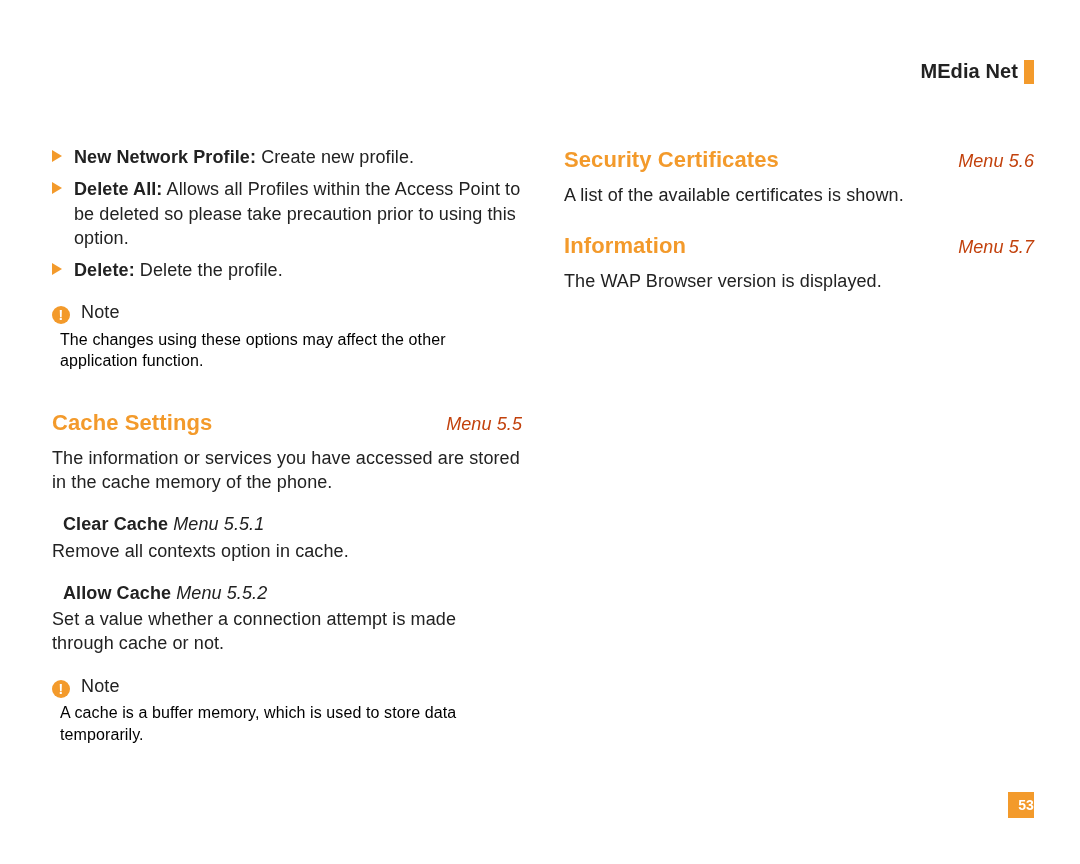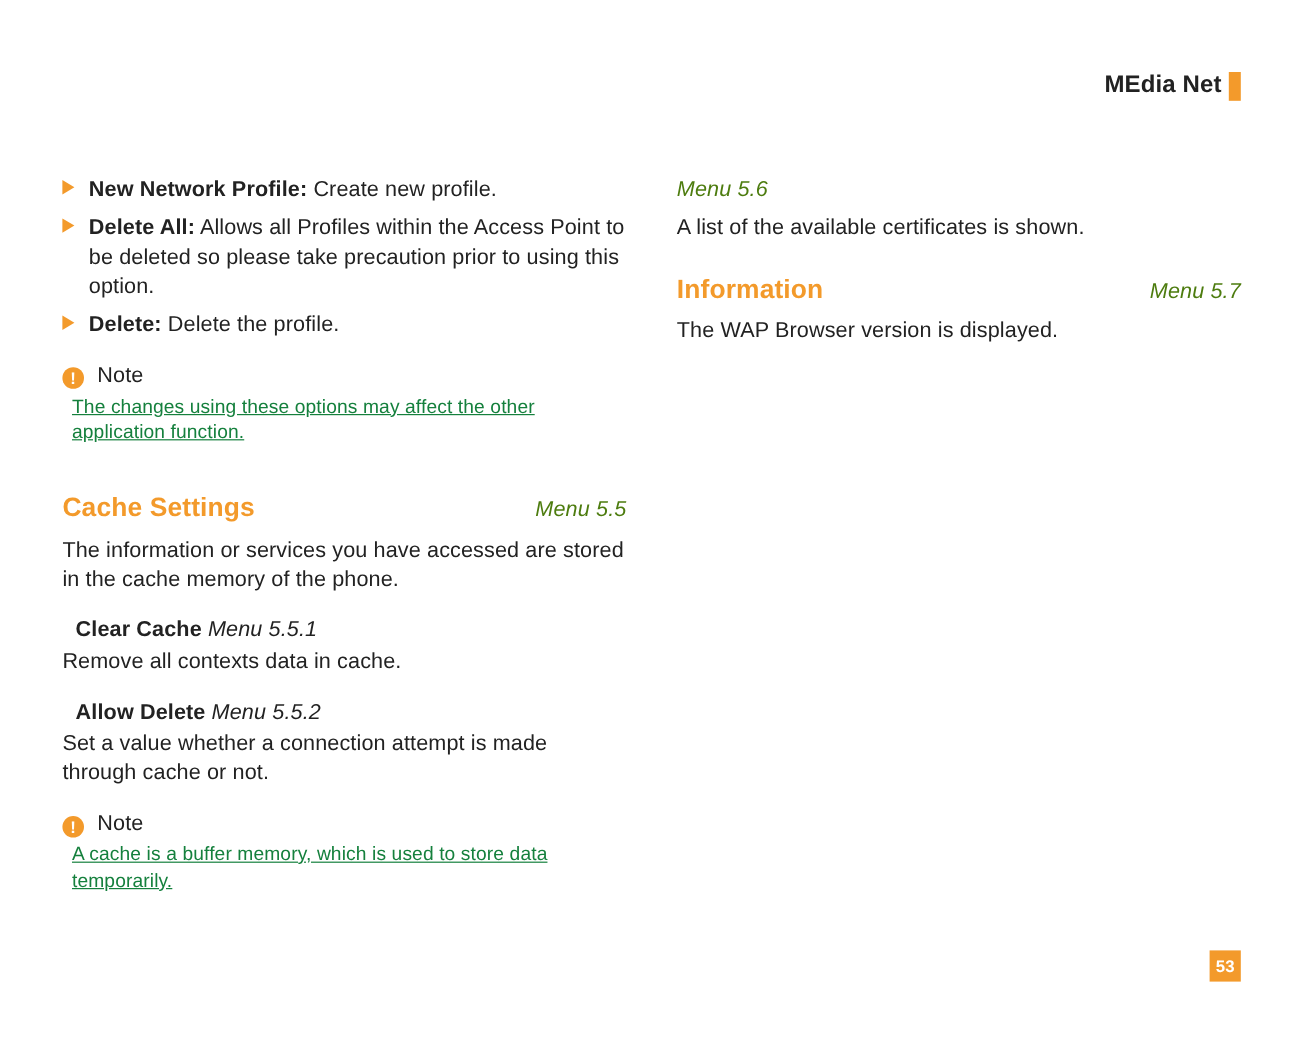--- a/index.html
+++ b/index.html
@@ -88,38 +88,37 @@
     vertical-align: -2px;
     margin-right: 6px;
   }
   .note-title {
     font-weight: 400;
     font-size: 18px;
   }
   .note-text {
     font-size: 16px;
     margin: 4px 0 0 8px;
-    color: #15803d;
-    text-decoration: underline;
+    color: #000000;
   }
   .section-heading {
     display: flex;
     justify-content: space-between;
     align-items: baseline;
     margin-top: 36px;
     margin-bottom: 8px;
   }
   .section-heading.first-right { margin-top: 0; }
   .heading-title {
     color: #f39a2b;
     font-weight: 700;
     font-size: 22px;
   }
   .heading-ref {
-    color: #4d7c0f;
+    color: #c2410c;
     font-style: italic;
     font-size: 18px;
   }
   .subhead {
     font-weight: 700;
     font-size: 18px;
     margin-top: 18px;
     margin-bottom: 2px;
     margin-left: 11px;
   }
@@ -133,21 +132,21 @@
   .pagenum {
     position: absolute;
     right: 46px;
     bottom: 46px;
     width: 26px;
     height: 26px;
     background: #f39a2b;
     color: #fff;
     font-weight: 700;
     font-size: 14px;
-    text-align: center;
+    text-align: right;
     line-height: 26px;
   }
 </style>
 </head>
 <body>
 
 <div class="page">
 
   <div class="header">
     <span class="header-title">MEdia Net</span>
@@ -182,39 +181,40 @@
       <div class="section-heading">
         <span class="heading-title">Cache Settings</span>
         <span class="heading-ref">Menu 5.5</span>
       </div>
       <div class="body-text">The information or services you have accessed are stored in the cache memory of the phone.</div>
 
       <div class="subhead">
         <span>Clear Cache</span>
         <span class="subref">Menu 5.5.1</span>
       </div>
-      <div class="body-text">Remove all contexts data in cache.</div>
+      <div class="body-text">Remove all contexts option in cache.</div>
 
       <div class="subhead">
-        <span>Allow Delete</span>
+        <span>Allow Cache</span>
         <span class="subref">Menu 5.5.2</span>
       </div>
       <div class="body-text">Set a value whether a connection attempt is made through cache or not.</div>
 
       <div class="note">
         <span class="note-icon">!</span>
         <span class="note-title">Note</span>
         <div class="note-text">A cache is a buffer memory, which is used to store data temporarily.</div>
       </div>
 
     </div>
 
     <div class="col">
 
       <div class="section-heading first-right">
+        <span class="heading-title">Security Certificates</span>
         <span class="heading-ref">Menu 5.6</span>
       </div>
       <div class="body-text">A list of the available certificates is shown.</div>
 
       <div class="section-heading" style="margin-top:24px">
         <span class="heading-title">Information</span>
         <span class="heading-ref">Menu 5.7</span>
       </div>
       <div class="body-text">The WAP Browser version is displayed.</div>
 

